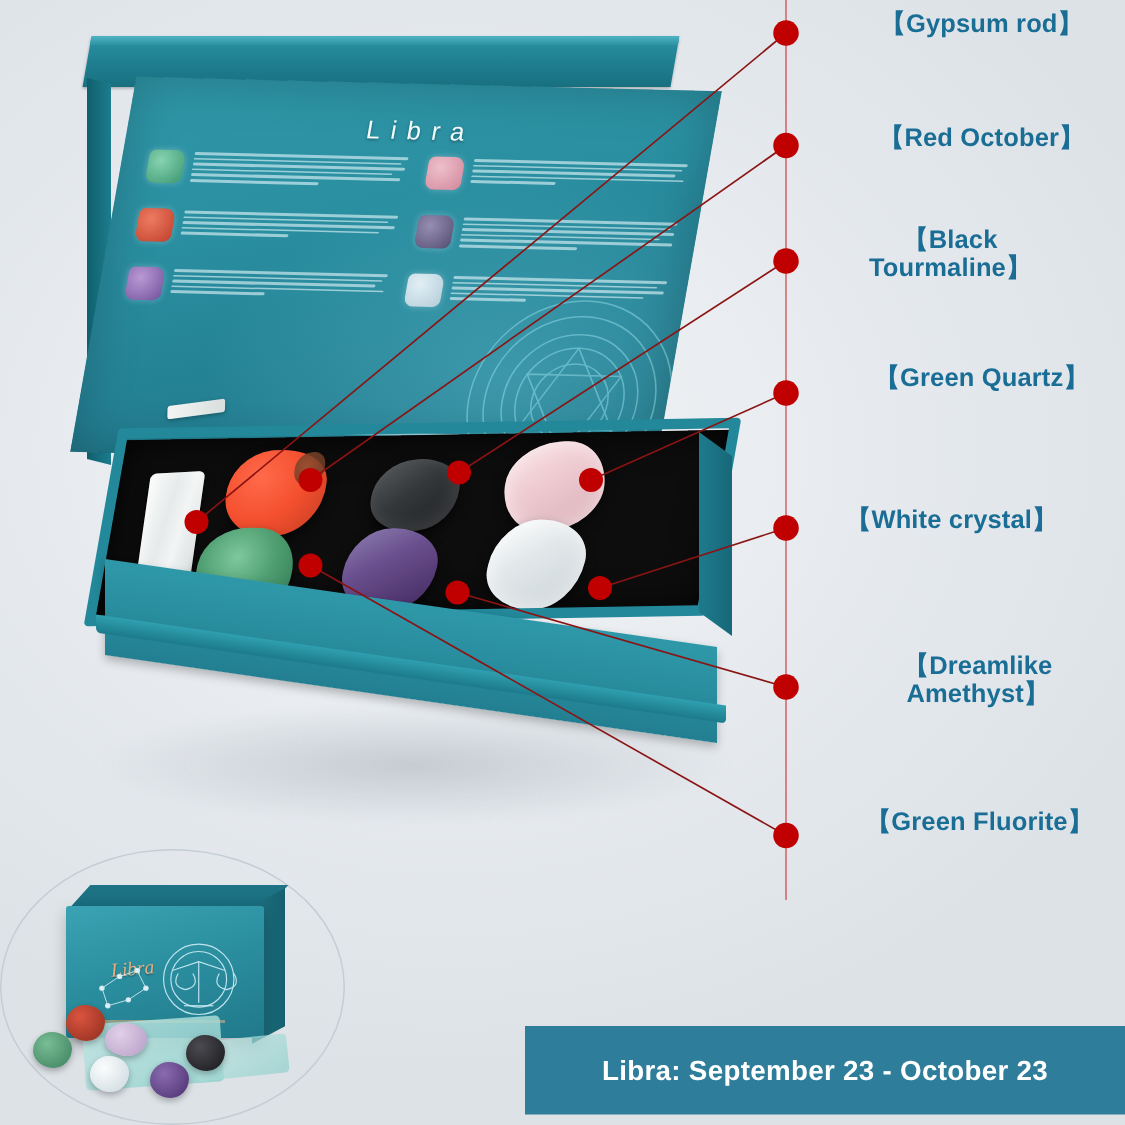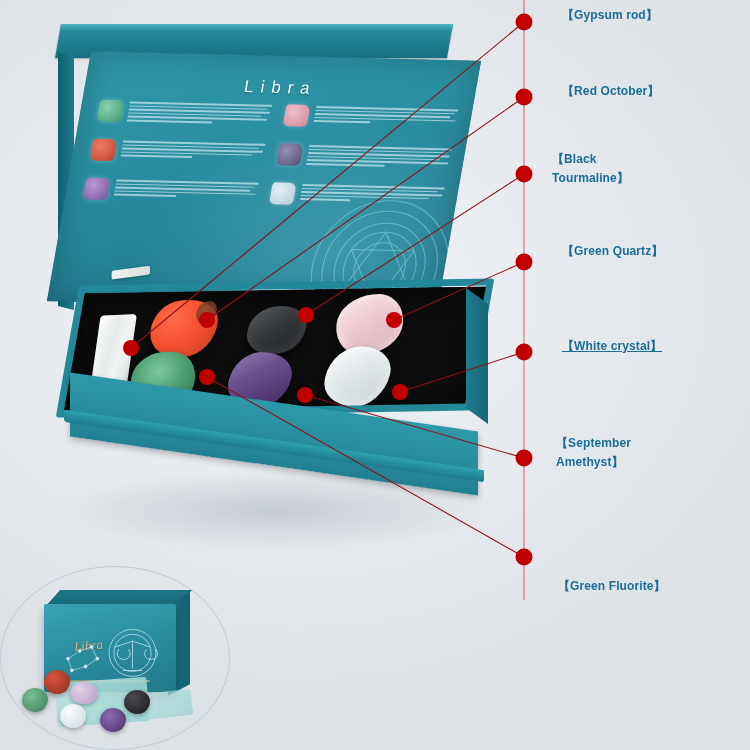--- a/index.html
+++ b/index.html
@@ -131,22 +131,22 @@
     border-radius:50% 44% 52% 46%/44% 54% 46% 54%;transform:rotate(-4deg);
     box-shadow:0 4px 8px rgba(0,0,0,.5), inset 0 0 14px rgba(255,255,255,.55);}
   .s-white{left:256px;top:58px;width:64px;height:60px;
     background:linear-gradient(145deg,#fdfefe 0%,#e2e8ea 42%,#c9d2d6 100%);
     border-radius:46% 52% 46% 54%/52% 44% 56% 44%;transform:rotate(3deg);
     box-shadow:0 4px 8px rgba(0,0,0,.5), inset 0 0 14px rgba(255,255,255,.6);}
 
   
   .anno-svg{position:absolute;left:0;top:0;width:750px;height:750px;pointer-events:none;}
   .label{
-    position:absolute;color:#1a6e96;font-weight:bold;font-size:12px;
-    line-height:19px;text-align:left;letter-spacing:.1px;white-space:pre-line;
+    position:absolute;color:#1a6e96;font-weight:bold;font-size:17px;
+    line-height:19px;text-align:center;letter-spacing:.1px;white-space:pre-line;
   }
 
   
   .inset{position:absolute;left:-4px;top:562px;width:252px;height:188px;}
   .inset-ring{position:absolute;left:4px;top:4px;width:228px;height:182px;
     border:1.6px solid #c4cdd4;border-radius:50%;}
   .mini-box{position:absolute;left:48px;top:26px;width:145px;height:103px;}
   .mini-front{position:absolute;left:0;top:16px;width:132px;height:88px;
     background:linear-gradient(165deg,#3aa3b3 0%,#2b8fa0 45%,#20798a 100%);
     border-radius:2px;box-shadow:0 5px 10px rgba(0,0,0,.22);}
@@ -312,29 +312,33 @@
         <circle cx="305" cy="395" r="8" fill="#c00000"></circle>
         <circle cx="524" cy="458" r="8.5" fill="#c00000"></circle>
         <circle cx="207" cy="377" r="8" fill="#c00000"></circle>
         <circle cx="524" cy="557" r="8.5" fill="#c00000"></circle>
       </g>
   </svg>
 
   <div id="labels">
       <div class="label" style="left: 562px; top: 6px; width: 185px;">【Gypsum rod】</div>
       <div class="label" style="left: 562px; top: 82px; width: 185px;">【Red October】</div>
-      <div class="label" style="left: 552px; top: 150px; width: 195px;">【Black
+      <div class="label" style="left: 536px; top: 150px; width: 195px;">【Black
 Tourmaline】</div>
       <div class="label" style="left: 562px; top: 242px; width: 185px;">【Green Quartz】</div>
-      <div class="label" style="left: 562px; top: 337px; width: 185px; text-decoration: underline;">【White crystal】</div>
-      <div class="label" style="left: 556px; top: 434px; width: 192px;">【September
+      <div class="label" style="left: 542px; top: 337px; width: 185px;">【White crystal】</div>
+      <div class="label" style="left: 556px; top: 434px; width: 192px;">【Dreamlike
 Amethyst】</div>
-      <div class="label" style="left: 558px; top: 538px; width: 190px; margin-top: 39px;">【Green Fluorite】</div>
-    </div>
-
+      <div class="label" style="left: 558px; top: 538px; width: 190px;">【Green Fluorite】</div>
+    </div>
+
+  <div style="position:absolute;left:350px;top:684px;width:400px;height:59px;background:#2e7d9a;
+              display:flex;align-items:center;justify-content:center;">
+    <span style="color:#fff;font-size:18.5px;font-weight:bold;letter-spacing:.2px;">Libra: September 23  -  October 23</span>
+  </div>
 
   <div class="inset">
     <div class="inset-ring"></div>
     <div class="mini-box">
       <div class="mini-top"></div>
       <div class="mini-side"></div>
       <div class="mini-front">
         <div class="mini-title">Libra</div>
         <svg viewBox="0 0 130 90" style="position:absolute;left:0;top:0;width:132px;height:88px;">
           <g stroke="#bfe4ee" stroke-width="0.8" fill="none">

